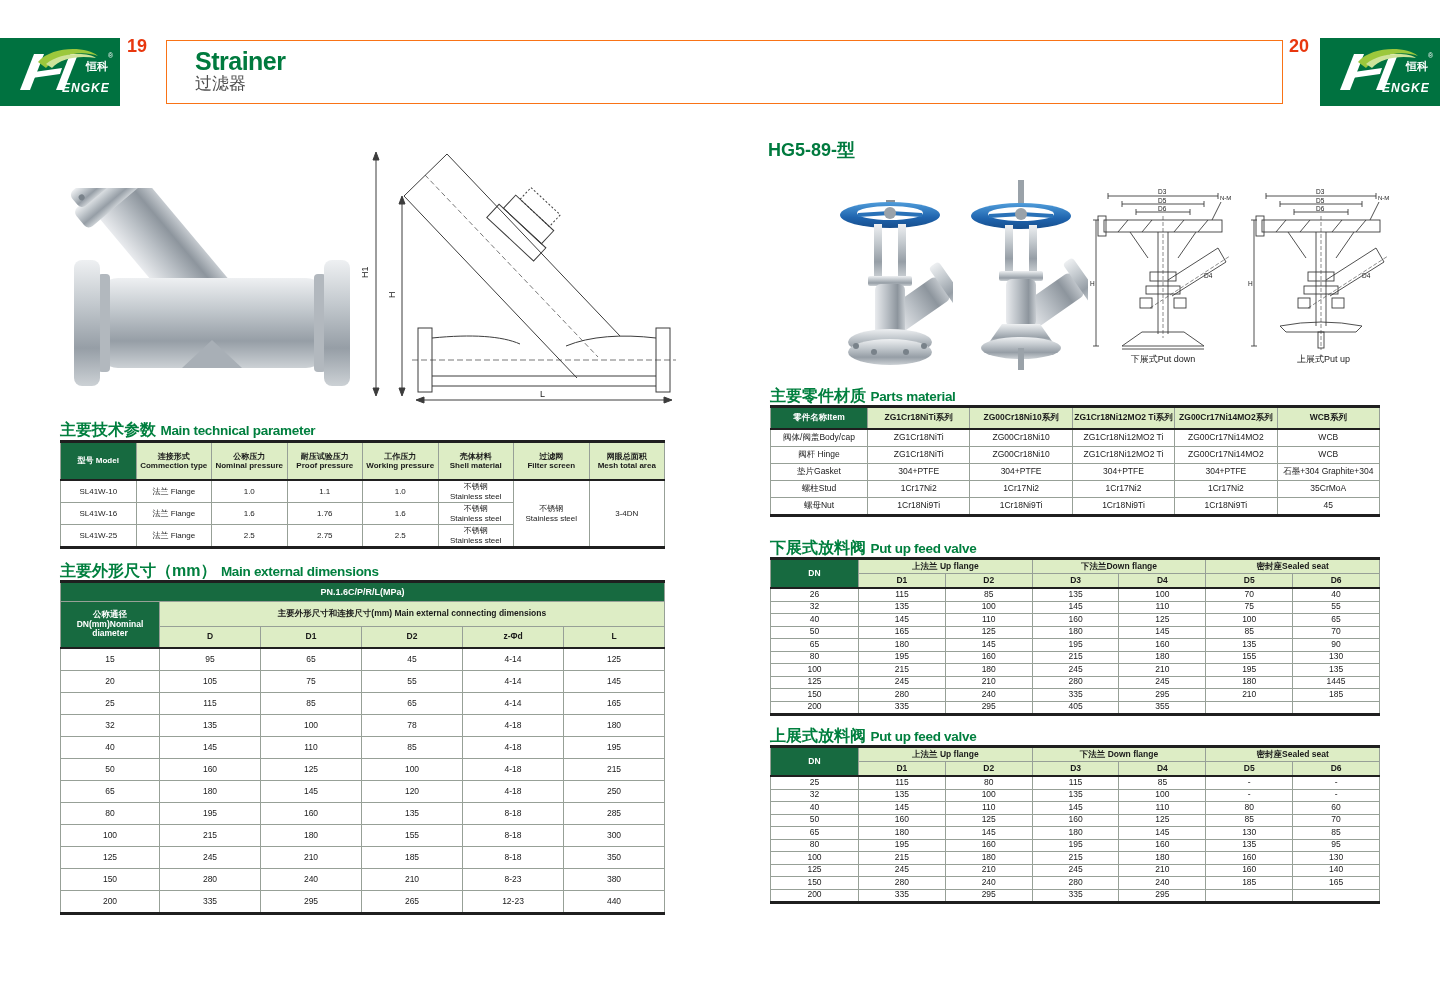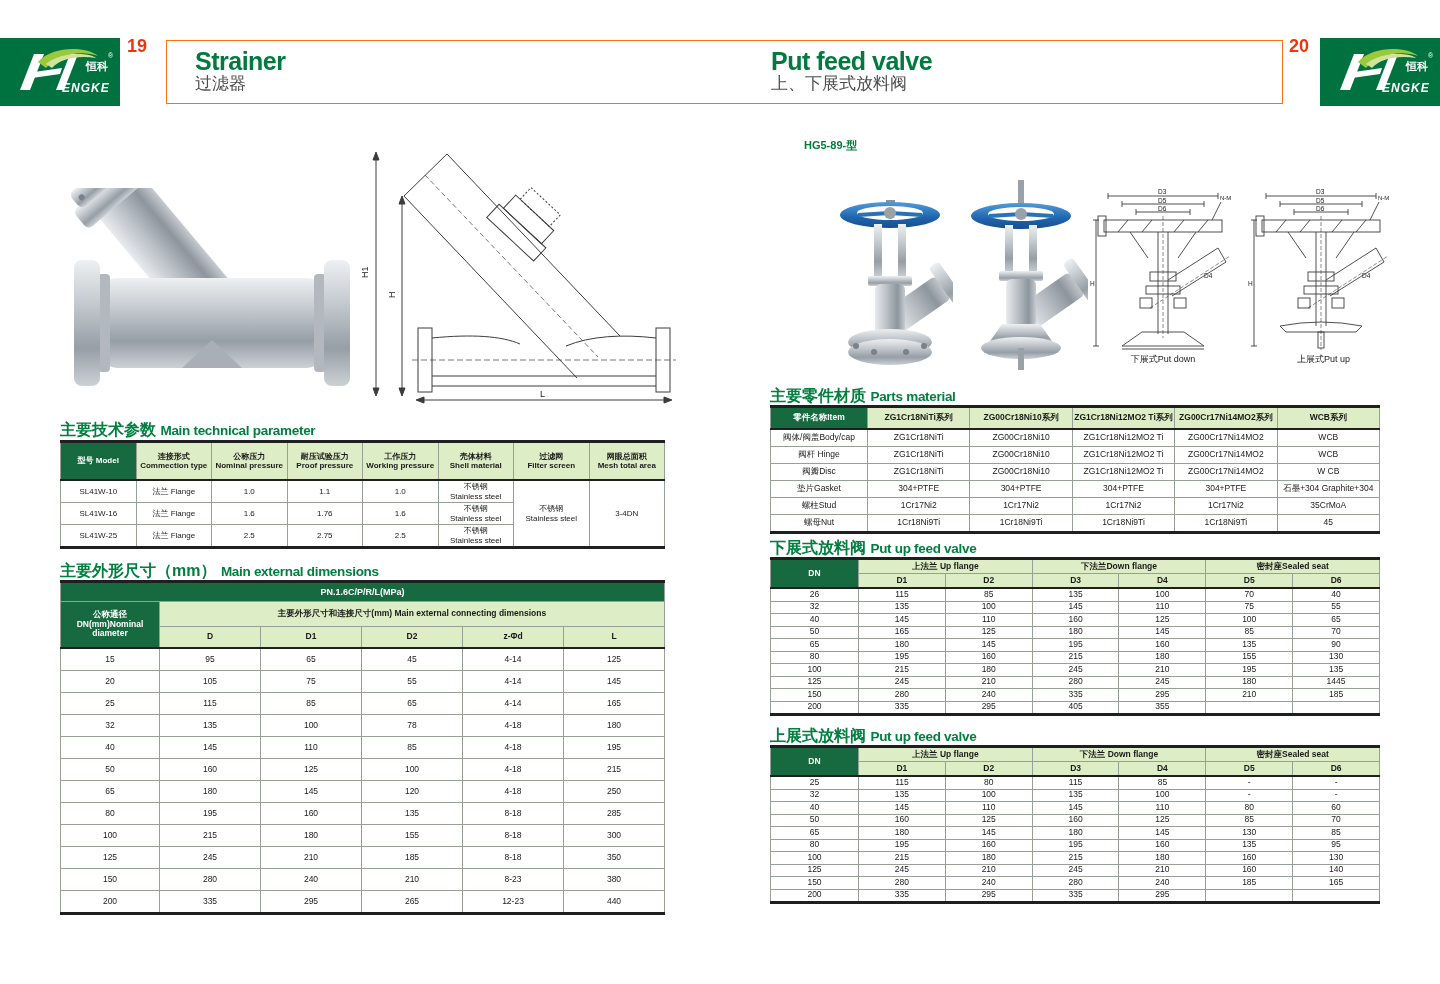--- a/index.html
+++ b/index.html
@@ -17,21 +17,21 @@
     width:1115px;height:62px;border:1px solid #f97316;background:#fff;
   }
   .title-group{position:absolute;top:7px;}
   .t-en{font-size:25px;font-weight:bold;color:#007a3e;letter-spacing:-0.5px;line-height:1.05;}
   .t-zh{font-size:17px;color:#4d4d4d;line-height:1.2;}
 
   
   .sec{white-space:nowrap;}
   .sec .zh{font-size:16px;font-weight:bold;color:#007f3e;}
   .sec .en{font-size:13.5px;font-weight:bold;color:#007f3e;letter-spacing:-0.3px;}
-  .model-code{font-size:11px;font-weight:bold;color:#007a3e;margin-left:36px;}
+  .model-code{font-size:18px;font-weight:bold;color:#007a3e;}
 
   
   table.tbl{
     border-collapse:collapse;table-layout:fixed;width:100%;
     border-top:3px solid #1f1f1f;border-bottom:3px solid #1f1f1f;
     background:#fff;
   }
   .tbl th,.tbl td{
     border:1px solid #97a097;padding:0 1px;text-align:center;vertical-align:middle;
     white-space:pre-line;line-height:1.15;font-weight:normal;
@@ -78,24 +78,20 @@
     <text x="108" y="20" font-size="7" fill="#ffffff">®</text>
     <text x="62" y="54" font-size="12" font-weight="bold" font-style="italic" fill="#ffffff" letter-spacing="1">ENGKE</text>
   </svg>
 </div>
 <div class="abs pageno" style="left:127px;top:37px;">19</div>
 
 <div class="abs title-box" style="left:166px;top:40px;">
   <div class="title-group" style="left:28px;">
     <div class="t-en">Strainer</div>
     <div class="t-zh">过滤器</div>
-  </div>
-  <div class="title-group" style="left:604px;">
-    <div class="t-en">Put feed valve</div>
-    <div class="t-zh">上、下展式放料阀</div>
   </div>
 </div>
 
 <div class="abs pageno" style="left:1289px;top:37px;">20</div>
 <div class="abs logo-block" style="left:1320px;top:38px;">
   <svg width="120" height="68" viewBox="0 0 120 68">
     <rect width="120" height="68" fill="#007240"></rect>
     <path d="M20 52 L34 16 L44 16 L30 52 Z" fill="#ffffff"></path>
     <path d="M34 34 L62 30 L60 36 L32 40 Z" fill="#ffffff"></path>
     <path d="M56 52 L70 16 L78 16 L64 52 Z" fill="#ffffff"></path>
@@ -567,28 +563,20 @@
         </tr>
         <tr>
           <td>阀杆 Hinge</td>
           <td>ZG1Cr18NiTi</td>
           <td>ZG00Cr18Ni10</td>
           <td>ZG1Cr18Ni12MO2 Ti</td>
           <td>ZG00Cr17Ni14MO2</td>
           <td>WCB</td>
         </tr>
         <tr>
-          <td>阀瓣Disc</td>
-          <td>ZG1Cr18NiTi</td>
-          <td>ZG00Cr18Ni10</td>
-          <td>ZG1Cr18Ni12MO2 Ti</td>
-          <td>ZG00Cr17Ni14MO2</td>
-          <td>W CB</td>
-        </tr>
-        <tr>
           <td>垫片Gasket</td>
           <td>304+PTFE</td>
           <td>304+PTFE</td>
           <td>304+PTFE</td>
           <td>304+PTFE</td>
           <td>石墨+304 Graphite+304</td>
         </tr>
         <tr>
           <td>螺柱Stud</td>
           <td>1Cr17Ni2</td>

